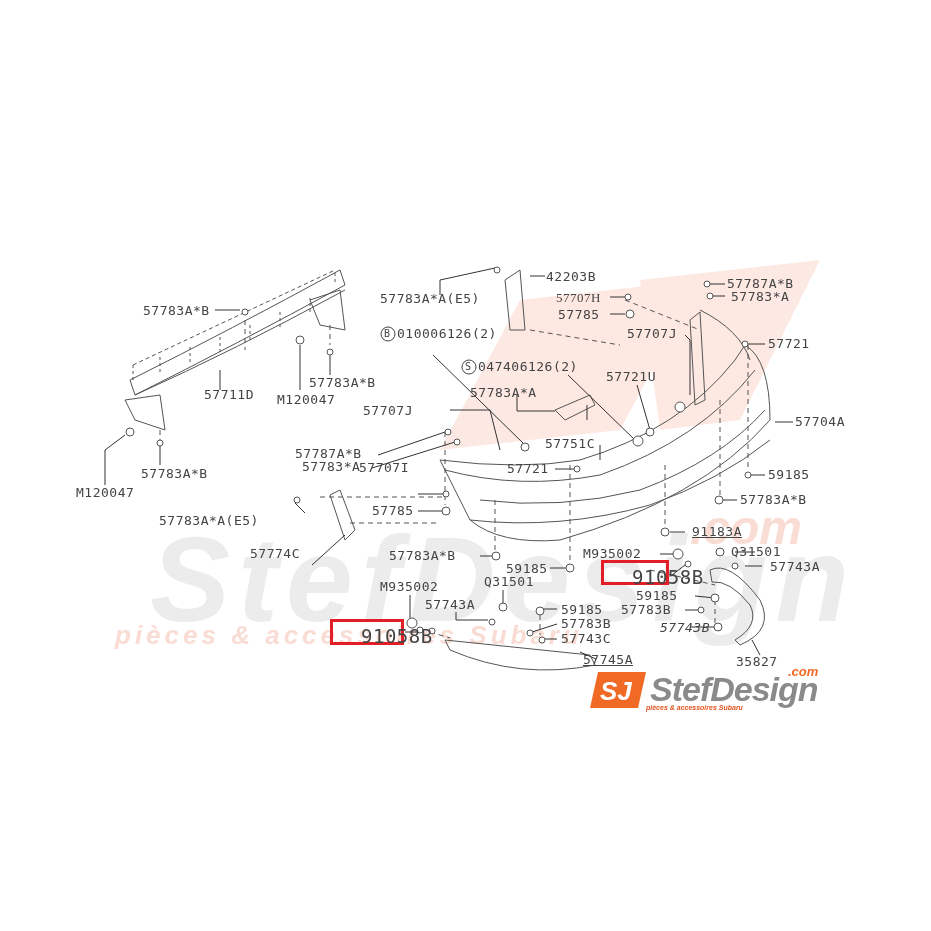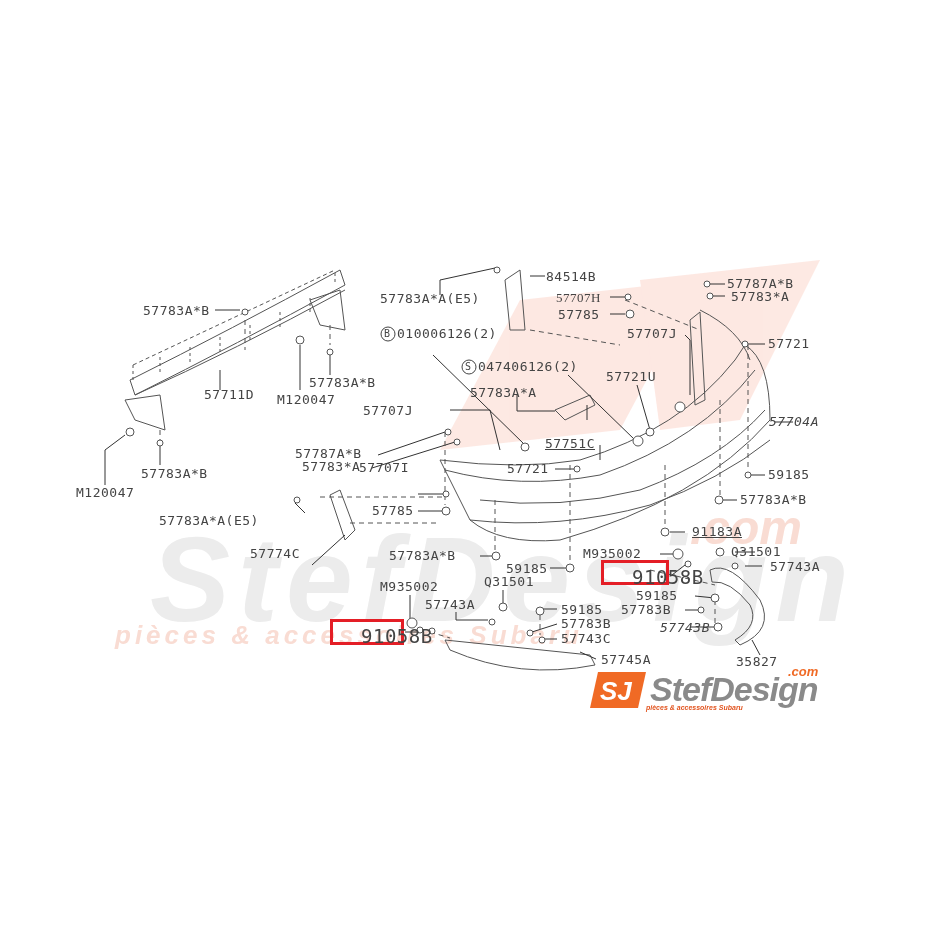--- a/index.html
+++ b/index.html
@@ -183,38 +183,38 @@
   </svg>
 
   <div class="lbl" style="left:143px;top:304px;">57783A*B</div>
   <div class="lbl" style="left:204px;top:388px;">57711D</div>
   <div class="lbl" style="left:277px;top:393px;">M120047</div>
   <div class="lbl" style="left:309px;top:376px;">57783A*B</div>
   <div class="lbl" style="left:141px;top:467px;">57783A*B</div>
   <div class="lbl" style="left:76px;top:486px;">M120047</div>
 
   <div class="lbl" style="left:380px;top:292px;">57783A*A(E5)</div>
-  <div class="lbl" style="left:546px;top:270px;">84514B</div>
+  <div class="lbl" style="left:546px;top:270px;">42203B</div>
   <div class="lbl" style="left:556px;top:291px;font-family:Liberation Serif, serif;">57707H</div>
   <div class="lbl" style="left:558px;top:308px;">57785</div>
   <div class="lbl" style="left:384px;top:327px;font-size:10px;">B</div>
   <div class="lbl" style="left:397px;top:327px;text-align:center;">010006126(2)</div>
   <div class="lbl" style="left:465px;top:360px;font-size:10px;">S</div>
   <div class="lbl" style="left:478px;top:360px;">047406126(2)</div>
   <div class="lbl" style="left:470px;top:386px;">57783A*A</div>
   <div class="lbl" style="left:606px;top:370px;">57721U</div>
-  <div class="lbl" style="left:545px;top:437px;text-decoration:underline;">57751C</div>
+  <div class="lbl" style="left:545px;top:437px;">57751C</div>
   <div class="lbl" style="left:627px;top:327px;">57707J</div>
   <div class="lbl" style="left:727px;top:277px;">57787A*B</div>
   <div class="lbl" style="left:731px;top:290px;">57783*A</div>
   <div class="lbl" style="left:768px;top:337px;">57721</div>
   <div class="lbl" style="left:363px;top:404px;">57707J</div>
   <div class="lbl" style="left:295px;top:447px;">57787A*B</div>
   <div class="lbl" style="left:302px;top:460px;">57783*A</div>
-  <div class="lbl" style="left:769px;top:415px;font-style:italic;">57704A</div>
+  <div class="lbl" style="left:795px;top:415px;">57704A</div>
   <div class="lbl" style="left:507px;top:462px;">57721</div>
   <div class="lbl" style="left:768px;top:468px;">59185</div>
   <div class="lbl" style="left:359px;top:461px;">57707I</div>
   <div class="lbl" style="left:372px;top:504px;">57785</div>
   <div class="lbl" style="left:740px;top:493px;">57783A*B</div>
   <div class="lbl" style="left:159px;top:514px;">57783A*A(E5)</div>
   <div class="lbl" style="left:692px;top:525px;text-decoration:underline;">91183A</div>
   <div class="lbl" style="left:250px;top:547px;">57774C</div>
   <div class="lbl" style="left:389px;top:549px;">57783A*B</div>
   <div class="lbl" style="left:506px;top:562px;">59185</div>
@@ -223,21 +223,21 @@
   <div class="lbl" style="left:770px;top:560px;">57743A</div>
   <div class="lbl" style="left:380px;top:580px;">M935002</div>
   <div class="lbl" style="left:484px;top:575px;">Q31501</div>
   <div class="lbl" style="left:425px;top:598px;">57743A</div>
   <div class="lbl" style="left:561px;top:603px;">59185</div>
   <div class="lbl" style="left:636px;top:589px;">59185</div>
   <div class="lbl" style="left:621px;top:603px;">57783B</div>
   <div class="lbl" style="left:561px;top:617px;">57783B</div>
   <div class="lbl" style="left:660px;top:621px;font-style:italic;">57743B</div>
   <div class="lbl" style="left:561px;top:632px;">57743C</div>
-  <div class="lbl" style="left:601px;top:653px;">57745A</div>
+  <div class="lbl" style="left:583px;top:653px;text-decoration:underline;">57745A</div>
   <div class="lbl" style="left:736px;top:655px;">35827</div>
 
   <div class="hl" style="left:601px;top:560px;width:68px;height:25px;">
     <span>91058B</span>
   </div>
   <div class="hl" style="left:330px;top:619px;width:74px;height:26px;">
     <span>91058B</span>
   </div>
 
   <svg style="position:absolute;left:590px;top:672px" width="56" height="36">

